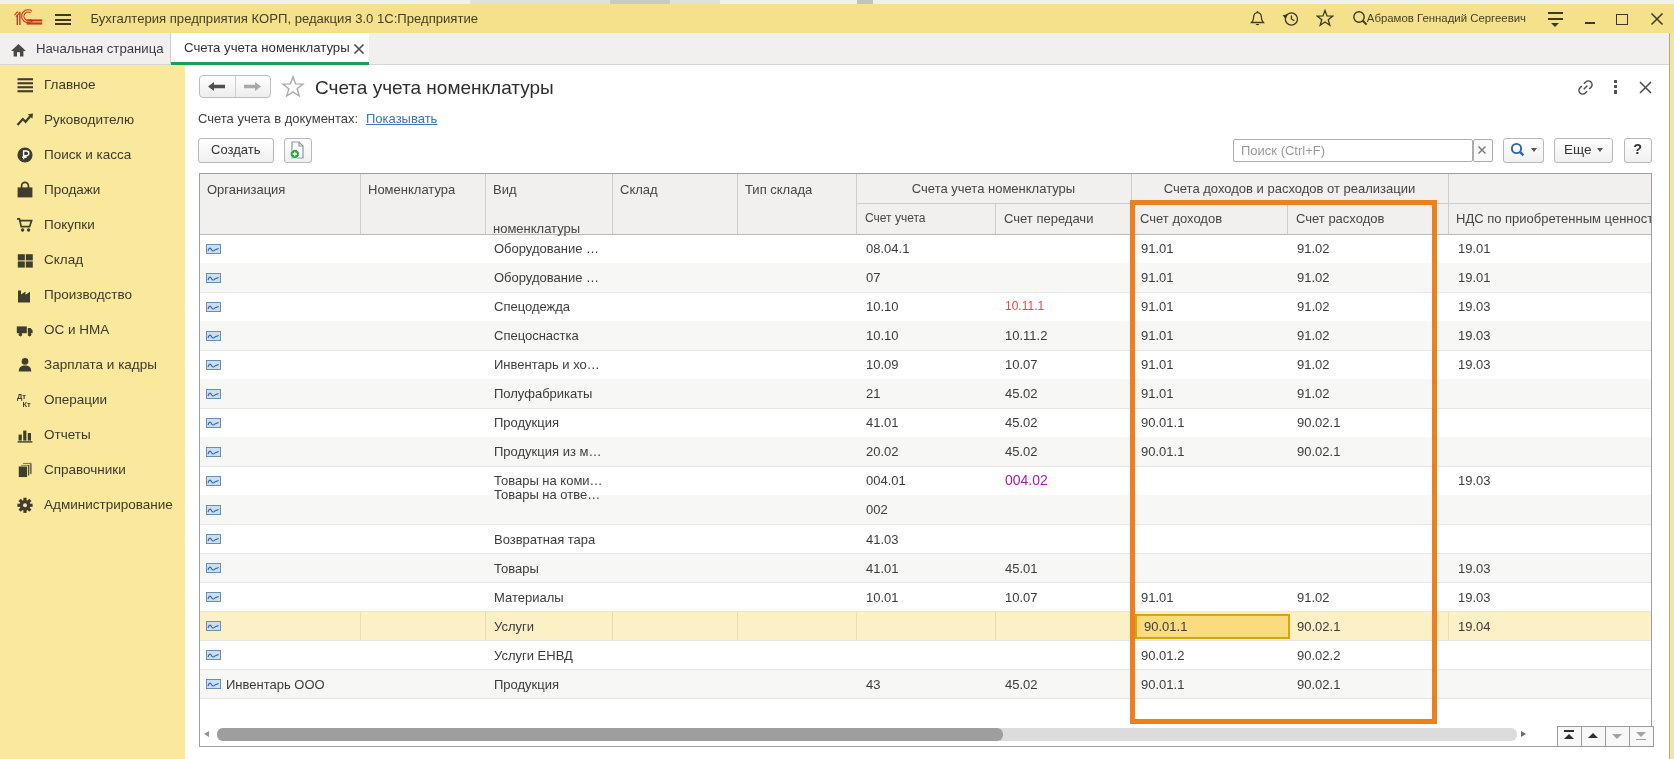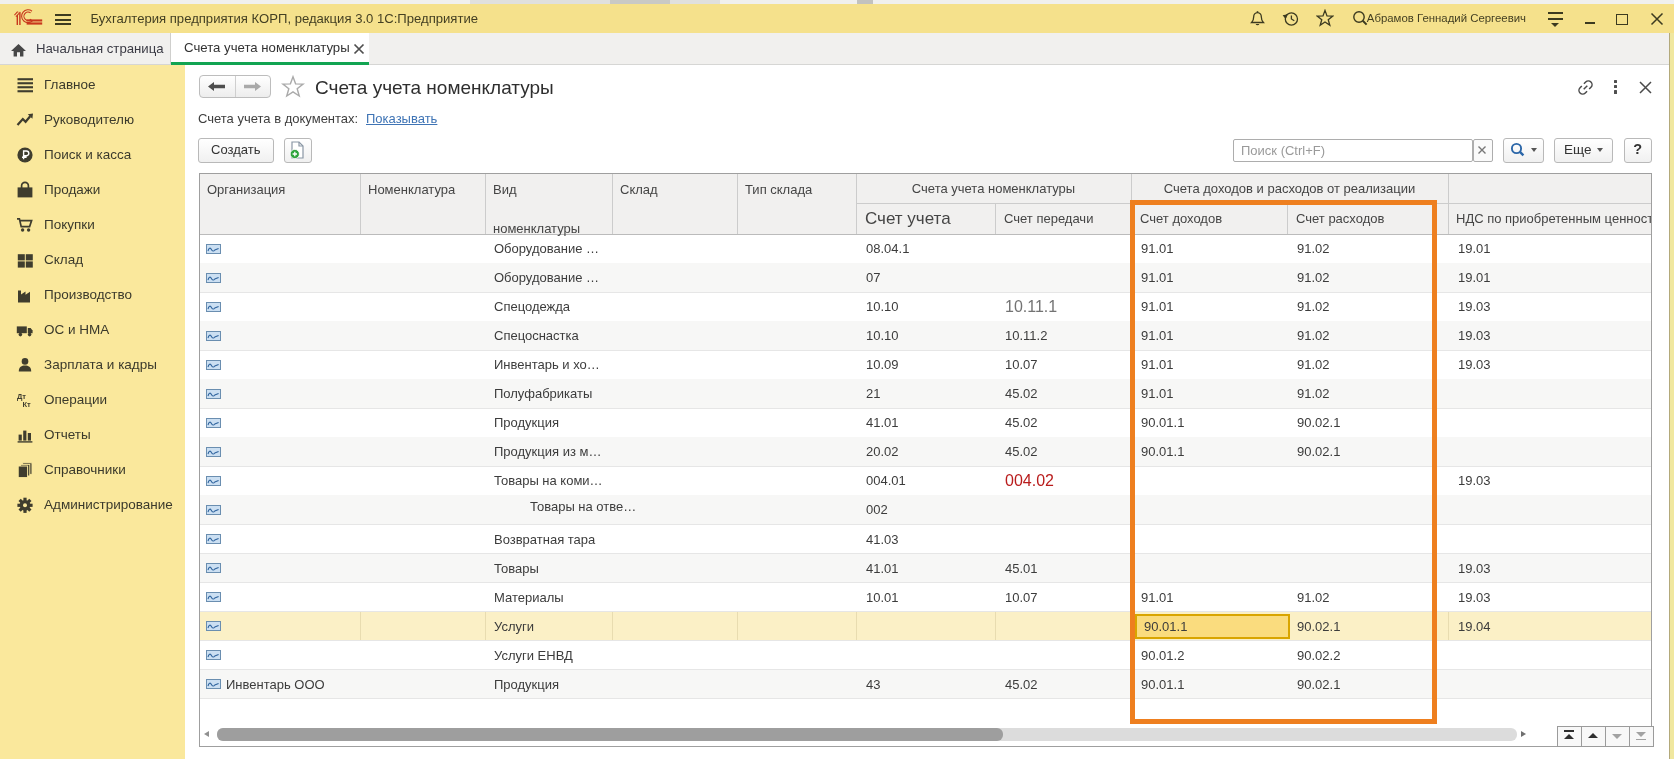--- a/index.html
+++ b/index.html
@@ -209,21 +209,21 @@
     <div style="position:absolute;left:856px;top:203px;width:796px;height:1px;background:#cccccc;"></div>
     <div style="position:absolute;left:199px;top:233.5px;width:1453px;height:1px;background:#bbbbbb;"></div>
     <div style="position:absolute;left:207px;top:179.5px;height:19px;line-height:19px;font-size:13px;color:#454545;white-space:nowrap;text-align:right;">Организация</div>
     <div style="position:absolute;left:368px;top:179.5px;height:19px;line-height:19px;font-size:13px;color:#454545;white-space:nowrap;">Номенклатура</div>
     <div style="position:absolute;left:493px;top:179.5px;height:19px;line-height:19px;font-size:13px;color:#454545;white-space:nowrap;">Вид</div>
     <div style="position:absolute;left:493px;top:197.5px;height:19px;line-height:19px;font-size:13px;color:#454545;white-space:nowrap;margin-top:21px;">номенклатуры</div>
     <div style="position:absolute;left:620px;top:179.5px;height:19px;line-height:19px;font-size:13px;color:#454545;white-space:nowrap;">Склад</div>
     <div style="position:absolute;left:745px;top:179.5px;height:19px;line-height:19px;font-size:13px;color:#454545;white-space:nowrap;">Тип склада</div>
     <div style="position:absolute;left:856px;top:178.5px;height:19px;line-height:19px;font-size:13px;color:#454545;white-space:nowrap;width:275px;text-align:center;">Счета учета номенклатуры</div>
     <div style="position:absolute;left:1131px;top:178.5px;height:19px;line-height:19px;font-size:13px;color:#454545;white-space:nowrap;width:317px;text-align:center;">Счета доходов и расходов от реализации</div>
-    <div style="position:absolute;left:865px;top:209px;height:19px;line-height:19px;font-size:17px;color:#454545;white-space:nowrap;">Счет учета</div>
+    <div style="position:absolute;left:865px;top:209px;height:19px;line-height:19px;font-size:12px;color:#454545;white-space:nowrap;">Счет учета</div>
     <div style="position:absolute;left:1004px;top:209px;height:19px;line-height:19px;font-size:13px;color:#454545;white-space:nowrap;">Счет передачи</div>
     <div style="position:absolute;left:1140px;top:209px;height:19px;line-height:19px;font-size:13px;color:#454545;white-space:nowrap;">Счет доходов</div>
     <div style="position:absolute;left:1296px;top:209px;height:19px;line-height:19px;font-size:13px;color:#454545;white-space:nowrap;">Счет расходов</div>
     <div style="position:absolute;left:1456px;top:209px;width:196px;height:19px;line-height:19px;font-size:13px;color:#454545;white-space:nowrap;overflow:hidden;">НДС по приобретенным ценностям</div>
     <div style="position:absolute;left:200px;top:262.55px;width:1451px;height:1px;background:#e6e6e6;"></div>
     <svg style="position:absolute;left:206px;top:243.5px;" width="15" height="10" viewBox="0 0 15 10">
       <rect x="0.5" y="0.5" width="14" height="9" fill="#cbdff2" stroke="#6a8eb0" stroke-width="1"></rect>
       <path d="M2,7 C2.8,3.6 4.4,3.4 5.4,5.4 C6.4,7.4 7.6,7.6 8.8,6 L12.6,4.4" fill="none" stroke="#2f649e" stroke-width="1.1"></path>
     </svg>
     <div style="position:absolute;left:494px;top:239.025px;height:19px;line-height:19px;font-size:13px;color:#3c3c3c;white-space:nowrap;">Оборудование …</div>
@@ -242,21 +242,21 @@
     <div style="position:absolute;left:1141px;top:268.075px;height:19px;line-height:19px;font-size:13px;color:#3c3c3c;white-space:nowrap;">91.01</div>
     <div style="position:absolute;left:1297px;top:268.075px;height:19px;line-height:19px;font-size:13px;color:#3c3c3c;white-space:nowrap;">91.02</div>
     <div style="position:absolute;left:1458px;top:268.075px;height:19px;line-height:19px;font-size:13px;color:#3c3c3c;white-space:nowrap;">19.01</div>
     <div style="position:absolute;left:200px;top:320.65px;width:1451px;height:1px;background:#e6e6e6;"></div>
     <svg style="position:absolute;left:206px;top:301.6px;" width="15" height="10" viewBox="0 0 15 10">
       <rect x="0.5" y="0.5" width="14" height="9" fill="#cbdff2" stroke="#6a8eb0" stroke-width="1"></rect>
       <path d="M2,7 C2.8,3.6 4.4,3.4 5.4,5.4 C6.4,7.4 7.6,7.6 8.8,6 L12.6,4.4" fill="none" stroke="#2f649e" stroke-width="1.1"></path>
     </svg>
     <div style="position:absolute;left:494px;top:297.125px;height:19px;line-height:19px;font-size:13px;color:#3c3c3c;white-space:nowrap;">Спецодежда</div>
     <div style="position:absolute;left:866px;top:297.125px;height:19px;line-height:19px;font-size:13px;color:#3c3c3c;white-space:nowrap;">10.10</div>
-    <div style="position:absolute;left:1005px;top:297.125px;height:19px;line-height:19px;font-size:16px;color:#737373;white-space:nowrap;">10.11.1</div>
+    <div style="position:absolute;left:1005px;top:297.125px;height:19px;line-height:19px;font-size:12px;color:#ef4444;white-space:nowrap;">10.11.1</div>
     <div style="position:absolute;left:1141px;top:297.125px;height:19px;line-height:19px;font-size:13px;color:#3c3c3c;white-space:nowrap;">91.01</div>
     <div style="position:absolute;left:1297px;top:297.125px;height:19px;line-height:19px;font-size:13px;color:#3c3c3c;white-space:nowrap;">91.02</div>
     <div style="position:absolute;left:1458px;top:297.125px;height:19px;line-height:19px;font-size:13px;color:#3c3c3c;white-space:nowrap;">19.03</div>
     <div style="position:absolute;left:200px;top:321.15px;width:1451px;height:29.05px;background:#f7f7f6;"></div>
     <div style="position:absolute;left:200px;top:349.7px;width:1451px;height:1px;background:#e6e6e6;"></div>
     <svg style="position:absolute;left:206px;top:330.65px;" width="15" height="10" viewBox="0 0 15 10">
       <rect x="0.5" y="0.5" width="14" height="9" fill="#cbdff2" stroke="#6a8eb0" stroke-width="1"></rect>
       <path d="M2,7 C2.8,3.6 4.4,3.4 5.4,5.4 C6.4,7.4 7.6,7.6 8.8,6 L12.6,4.4" fill="none" stroke="#2f649e" stroke-width="1.1"></path>
     </svg>
     <div style="position:absolute;left:494px;top:326.175px;height:19px;line-height:19px;font-size:13px;color:#3c3c3c;white-space:nowrap;">Спецоснастка</div>
@@ -308,29 +308,29 @@
     <div style="position:absolute;left:1005px;top:442.375px;height:19px;line-height:19px;font-size:13px;color:#3c3c3c;white-space:nowrap;">45.02</div>
     <div style="position:absolute;left:1141px;top:442.375px;height:19px;line-height:19px;font-size:13px;color:#3c3c3c;white-space:nowrap;">90.01.1</div>
     <div style="position:absolute;left:1297px;top:442.375px;height:19px;line-height:19px;font-size:13px;color:#3c3c3c;white-space:nowrap;">90.02.1</div>
     <div style="position:absolute;left:200px;top:494.95px;width:1451px;height:1px;background:#e6e6e6;"></div>
     <svg style="position:absolute;left:206px;top:475.9px;" width="15" height="10" viewBox="0 0 15 10">
       <rect x="0.5" y="0.5" width="14" height="9" fill="#cbdff2" stroke="#6a8eb0" stroke-width="1"></rect>
       <path d="M2,7 C2.8,3.6 4.4,3.4 5.4,5.4 C6.4,7.4 7.6,7.6 8.8,6 L12.6,4.4" fill="none" stroke="#2f649e" stroke-width="1.1"></path>
     </svg>
     <div style="position:absolute;left:494px;top:471.425px;height:19px;line-height:19px;font-size:13px;color:#3c3c3c;white-space:nowrap;">Товары на коми…</div>
     <div style="position:absolute;left:866px;top:471.425px;height:19px;line-height:19px;font-size:13px;color:#3c3c3c;white-space:nowrap;">004.01</div>
-    <div style="position:absolute;left:1005px;top:471.425px;height:19px;line-height:19px;font-size:16px;color:#b91c1c;white-space:nowrap;">004.02</div>
+    <div style="position:absolute;left:1005px;top:471.425px;height:19px;line-height:19px;font-size:14px;color:#a21caf;white-space:nowrap;">004.02</div>
     <div style="position:absolute;left:1458px;top:471.425px;height:19px;line-height:19px;font-size:13px;color:#3c3c3c;white-space:nowrap;">19.03</div>
     <div style="position:absolute;left:200px;top:495.45px;width:1451px;height:29.05px;background:#f7f7f6;"></div>
     <div style="position:absolute;left:200px;top:524px;width:1451px;height:1px;background:#e6e6e6;"></div>
     <svg style="position:absolute;left:206px;top:504.95px;" width="15" height="10" viewBox="0 0 15 10">
       <rect x="0.5" y="0.5" width="14" height="9" fill="#cbdff2" stroke="#6a8eb0" stroke-width="1"></rect>
       <path d="M2,7 C2.8,3.6 4.4,3.4 5.4,5.4 C6.4,7.4 7.6,7.6 8.8,6 L12.6,4.4" fill="none" stroke="#2f649e" stroke-width="1.1"></path>
     </svg>
-    <div style="position:absolute;left:494px;top:497px;height:19px;line-height:19px;font-size:13px;color:#3c3c3c;white-space:nowrap;margin-left:36px;">Товары на отве…</div>
+    <div style="position:absolute;left:494px;top:485px;height:19px;line-height:19px;font-size:13px;color:#3c3c3c;white-space:nowrap;">Товары на отве…</div>
     <div style="position:absolute;left:866px;top:500.475px;height:19px;line-height:19px;font-size:13px;color:#3c3c3c;white-space:nowrap;">002</div>
     <div style="position:absolute;left:200px;top:553.05px;width:1451px;height:1px;background:#e6e6e6;"></div>
     <svg style="position:absolute;left:206px;top:534px;" width="15" height="10" viewBox="0 0 15 10">
       <rect x="0.5" y="0.5" width="14" height="9" fill="#cbdff2" stroke="#6a8eb0" stroke-width="1"></rect>
       <path d="M2,7 C2.8,3.6 4.4,3.4 5.4,5.4 C6.4,7.4 7.6,7.6 8.8,6 L12.6,4.4" fill="none" stroke="#2f649e" stroke-width="1.1"></path>
     </svg>
     <div style="position:absolute;left:494px;top:529.525px;height:19px;line-height:19px;font-size:13px;color:#3c3c3c;white-space:nowrap;">Возвратная тара</div>
     <div style="position:absolute;left:866px;top:529.525px;height:19px;line-height:19px;font-size:13px;color:#3c3c3c;white-space:nowrap;">41.03</div>
     <div style="position:absolute;left:200px;top:553.55px;width:1451px;height:29.05px;background:#f7f7f6;"></div>
     <div style="position:absolute;left:200px;top:582.1px;width:1451px;height:1px;background:#e6e6e6;"></div>

